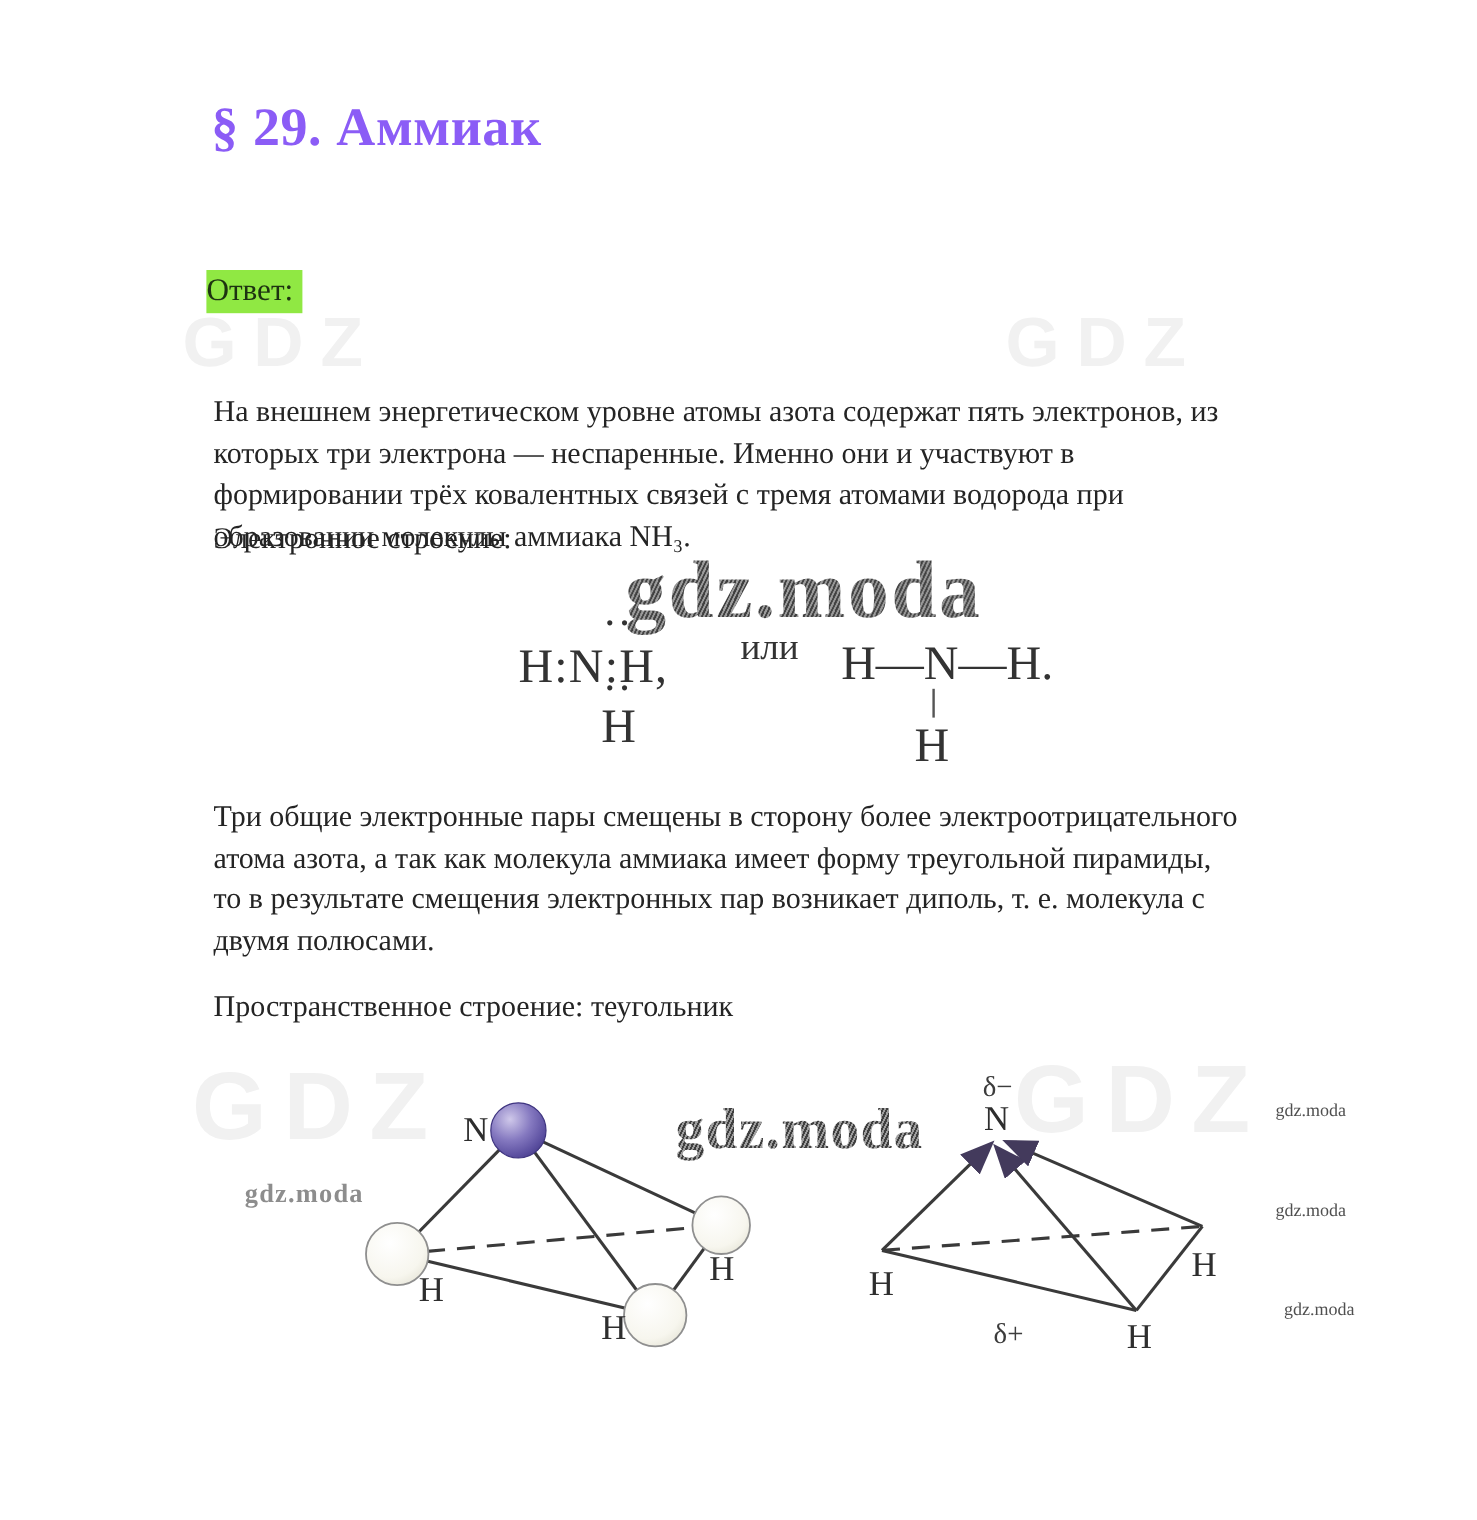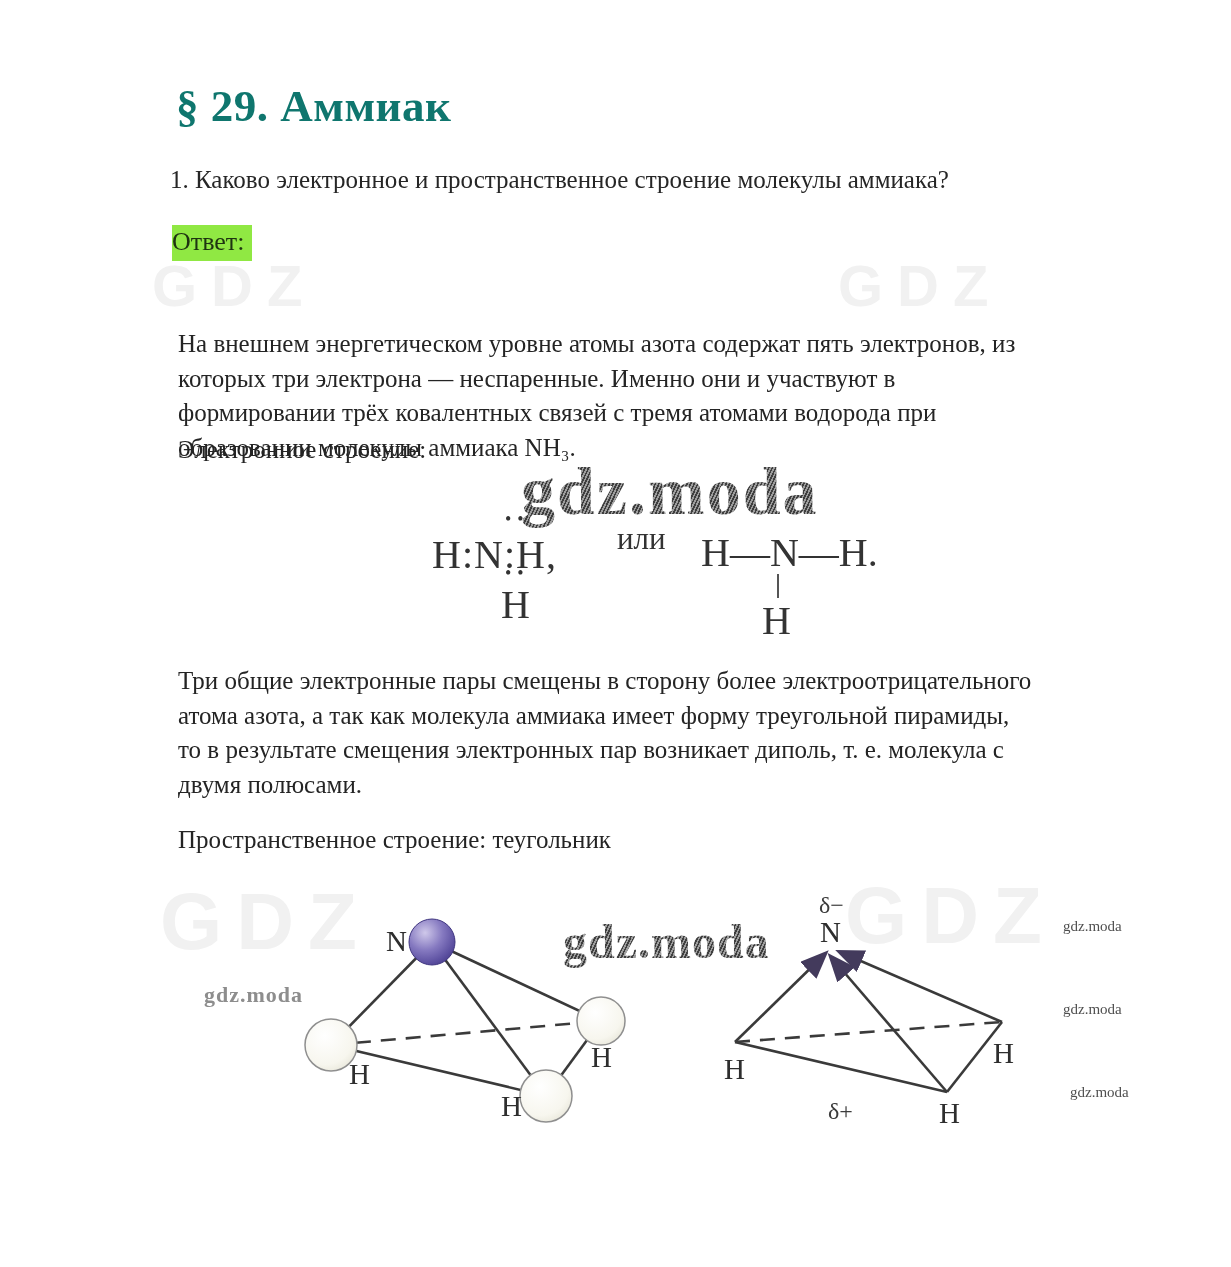--- a/index.html
+++ b/index.html
@@ -2,21 +2,21 @@
 <html><head>
 <meta charset="utf-8">
 <style>
   * { margin: 0; padding: 0; box-sizing: border-box; }
   html, body { background: #ffffff; }
   body { width: 1231px; height: 1267px; position: relative; font-family: "Liberation Serif", serif; color: #222; }
   .page { position: absolute; inset: 0; overflow: hidden; background: #fff; }
 
   .abs { position: absolute; }
 
-  .title { left: 176px; top: 80px; font-size: 45px; font-weight: bold; color: #0f766e; letter-spacing: 0.5px; }
+  .title { left: 176px; top: 80px; font-size: 45px; font-weight: bold; color: #8b5cf6; letter-spacing: 0.5px; }
   .question { left: 170px; top: 166px; font-size: 25px; color: #262626; }
   .answer-label { left: 172px; top: 225px; font-size: 26px; color: #1e3311; padding: 2px 8px 4px 0; }
 
   .para { left: 178px; font-size: 25px; line-height: 34.5px; color: #242424; white-space: pre-line; width: 990px; }
   .para1 { top: 291px; margin-top: 36px; }
   .para2 { top: 664px; }
 
   .sect-label { left: 178px; font-size: 25px; color: #242424; }
   .lbl-electronic { top: 436px; }
   .lbl-spatial { top: 826px; }
@@ -62,21 +62,20 @@
 <body>
 
 <div class="page">
 
   <div class="abs wm-faint wm-faint-p1-l">GDZ</div>
   <div class="abs wm-faint wm-faint-p1-r">GDZ</div>
   <div class="abs wm-faint wm-faint-fig-l">GDZ</div>
   <div class="abs wm-faint wm-faint-fig-r">GDZ</div>
 
   <h1 class="abs title">§ 29. Аммиак</h1>
-  <div class="abs question">1. Каково электронное и пространственное строение молекулы аммиака?</div>
   <div class="abs answer-label" id="answer-label" style="background: rgb(144, 232, 67);">Ответ:</div>
 
   <div class="abs para para1">На внешнем энергетическом уровне атомы азота содержат пять электронов, из
 которых три электрона — неспаренные. Именно они и участвуют в
 формировании трёх ковалентных связей с тремя атомами водорода при
 образовании молекулы аммиака NH₃.</div>
 
   <div class="abs sect-label lbl-electronic">Электронное строение:</div>
 
   <div class="abs wm-hatch wm-big-top">gdz.moda</div>

